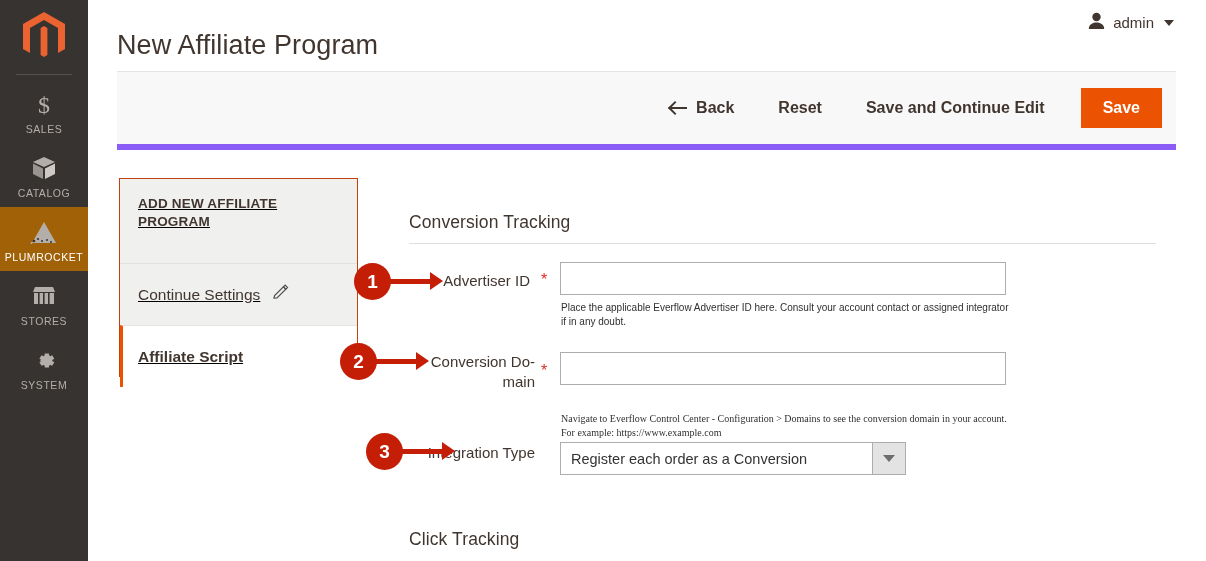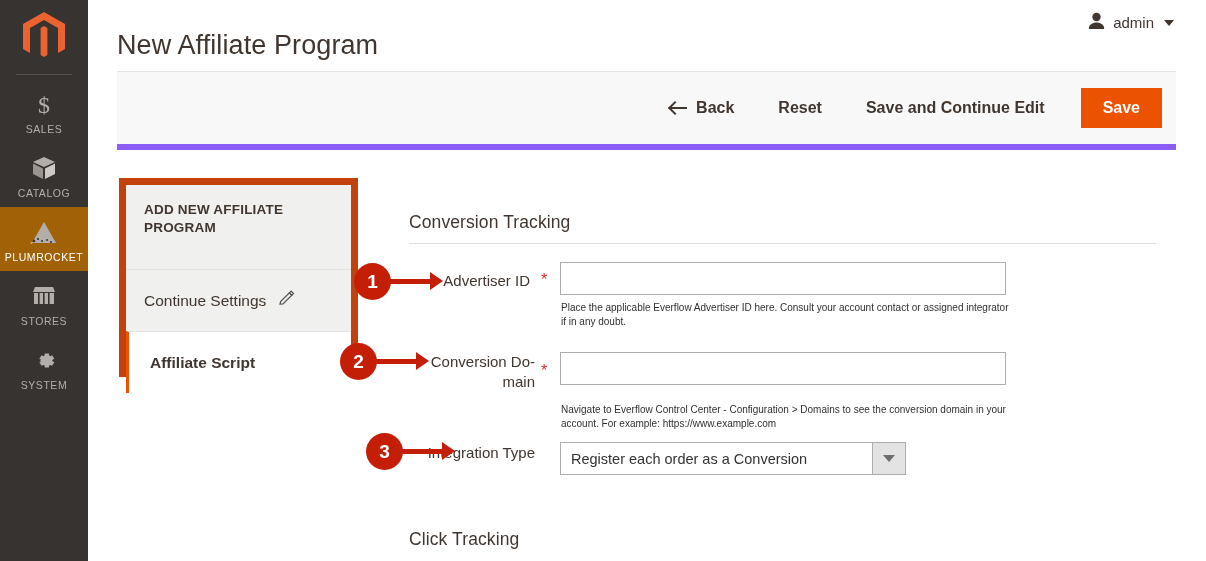--- a/index.html
+++ b/index.html
@@ -100,42 +100,43 @@
     width: 8px; height: 8px;
     border-left: 2px solid #41362f; border-bottom: 2px solid #41362f;
     transform: rotate(45deg);
   }
 
   
   .panel {
     position: absolute; left: 119px; top: 178px;
     width: 239px; height: 199px;
     background: #f0f0ef;
-    border: 7px solid #c2410c;
+    border: 1px solid #c2410c;
+    text-decoration: underline;
   }
   .panel-title {
     padding: 16px 18px 0 18px;
     font-size: 13.5px; font-weight: bold; color: #41362f;
     text-transform: uppercase; line-height: 1.35;
     letter-spacing: .2px;
   }
   .panel-item {
     position: relative;
     height: 62px;
     display: flex; align-items: center;
     padding-left: 18px;
     font-size: 15.5px; color: #41362f;
     border-top: 1px solid #e3e3e3;
     background: #f0f0ef;
   }
   .panel-item.current {
     background: #ffffff;
     font-weight: bold;
     border-left: 3px solid #eb5202;
-    padding-left: 21px;
+    padding-left: 15px;
   }
   .panel-item .edit-pencil { margin-left: 12px; }
 
   
   .form-wrap { position: absolute; left: 0; top: 0; width: 1206px; height: 561px; }
 
   .section-head {
     position: absolute;
     font-size: 17.5px; color: #41362f;
     letter-spacing: .1px;
@@ -347,21 +348,21 @@
     <div class="section-rule"></div>
 
     <div class="field-label" style="left:380px; top:271px; width:150px;">Advertiser ID</div>
     <div class="req-star" style="left:541px; top:271px;">*</div>
     <input class="text-input" style="left: 560px; top: 262px; width: 446px;" value="">
     <div class="help-note" style="left:561px; top:301px;">Place the applicable Everflow Advertiser ID here. Consult your account contact or assigned integrator if in any doubt.</div>
 
     <div class="field-label" style="left:380px; top:352px; width:155px;">Conversion Do-<br>main</div>
     <div class="req-star" style="left:541px; top:362px;">*</div>
     <input class="text-input" style="left: 560px; top: 352px; width: 446px;" value="">
-    <div class="help-note" style="left:561px; top:403px;">Navigate to Everflow Control Center - Configuration &gt; Domains to see the conversion domain in your account. For example: https://www.example.com</div>
+    <div class="help-note" style="left:561px; top:412px;font-family:Liberation Serif, serif;">Navigate to Everflow Control Center - Configuration &gt; Domains to see the conversion domain in your account. For example: https://www.example.com</div>
 
     <div class="field-label" style="left:380px; top:443px; width:155px;">Integration Type</div>
     <div class="select-box">
       <span class="select-value">Register each order as a Conversion</span>
       <span class="select-arrow">
           <i></i>
         </span>
     </div>
 
     <div class="section-head" id="sec-click">Click Tracking</div>

